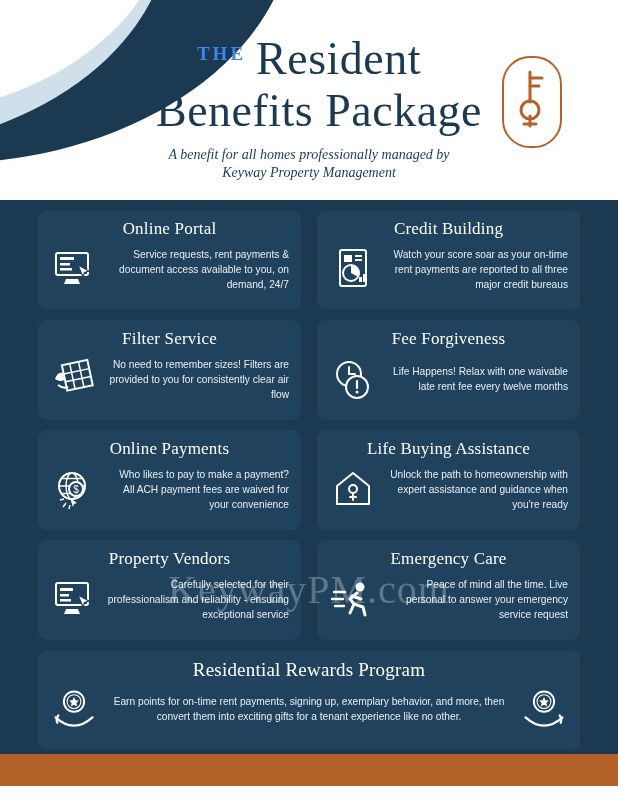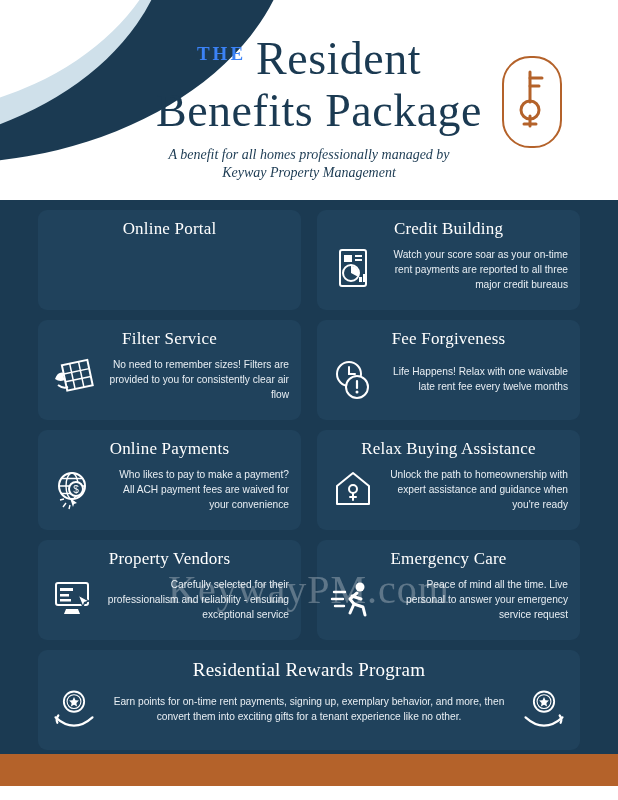--- a/index.html
+++ b/index.html
@@ -194,20 +194,33 @@
         </g>
       </svg>
     </div>
   </div>
 
   <div class="content">
 
     <div class="row">
       <div class="card">
         <div class="card-title">Online Portal</div>
+        <div class="card-body">
+          <div class="card-icon">
+            <svg width="44" height="40" viewBox="0 0 44 40" aria-hidden="true">
+              <rect x="4" y="4" width="32" height="22" rx="2" fill="none" stroke="#fff" stroke-width="2"></rect>
+              <rect x="8" y="8" width="14" height="3" fill="#fff"></rect>
+              <rect x="8" y="14" width="10" height="2.5" fill="#fff"></rect>
+              <rect x="8" y="19" width="12" height="2.5" fill="#fff"></rect>
+              <path d="M14 30 h12 l2 5 h-16 z" fill="#fff"></path>
+              <path d="M26 16 l11 6 -4.5 1.5 -1.5 4.5 z" fill="#fff" stroke="#20425c" stroke-width="1.2"></path>
+            </svg>
+          </div>
+          <div class="card-text">Service requests, rent payments &amp; document access available to you, on demand, 24/7</div>
+        </div>
       </div>
 
       <div class="card">
         <div class="card-title">Credit Building</div>
         <div class="card-body">
           <div class="card-icon">
             <svg width="40" height="44" viewBox="0 0 40 44" aria-hidden="true">
               <rect x="7" y="3" width="26" height="36" rx="2" fill="none" stroke="#fff" stroke-width="2"></rect>
               <rect x="11" y="8" width="8" height="7" fill="#fff"></rect>
               <rect x="22" y="8" width="7" height="2" fill="#fff"></rect>
@@ -271,21 +284,21 @@
               <text x="24" y="26" font-size="10" fill="#fff" text-anchor="middle" font-family="Liberation Sans, sans-serif">$</text>
               <path d="M18 31 l7 5 -3 1 -1 3 z" fill="#fff"></path>
               <path d="M14 36 l-3 4 M18 38 l-1 4 M12 32 l-4 1" stroke="#fff" stroke-width="1.4"></path>
             </svg>
           </div>
           <div class="card-text">Who likes to pay to make a payment? All ACH payment fees are waived for your convenience</div>
         </div>
       </div>
 
       <div class="card">
-        <div class="card-title">Relax Buying Assistance</div>
+        <div class="card-title">Life Buying Assistance</div>
         <div class="card-body">
           <div class="card-icon">
             <svg width="44" height="42" viewBox="0 0 44 42" aria-hidden="true">
               <path d="M22 5 L38 18 V36 H6 V18 Z" fill="none" stroke="#fff" stroke-width="2" stroke-linejoin="round"></path>
               <circle cx="22" cy="21" r="4" fill="none" stroke="#fff" stroke-width="2"></circle>
               <path d="M22 25 V32 M19 29 H25" stroke="#fff" stroke-width="2" stroke-linecap="round"></path>
             </svg>
           </div>
           <div class="card-text">Unlock the path to homeownership with expert assistance and guidance when you're ready</div>
         </div>

